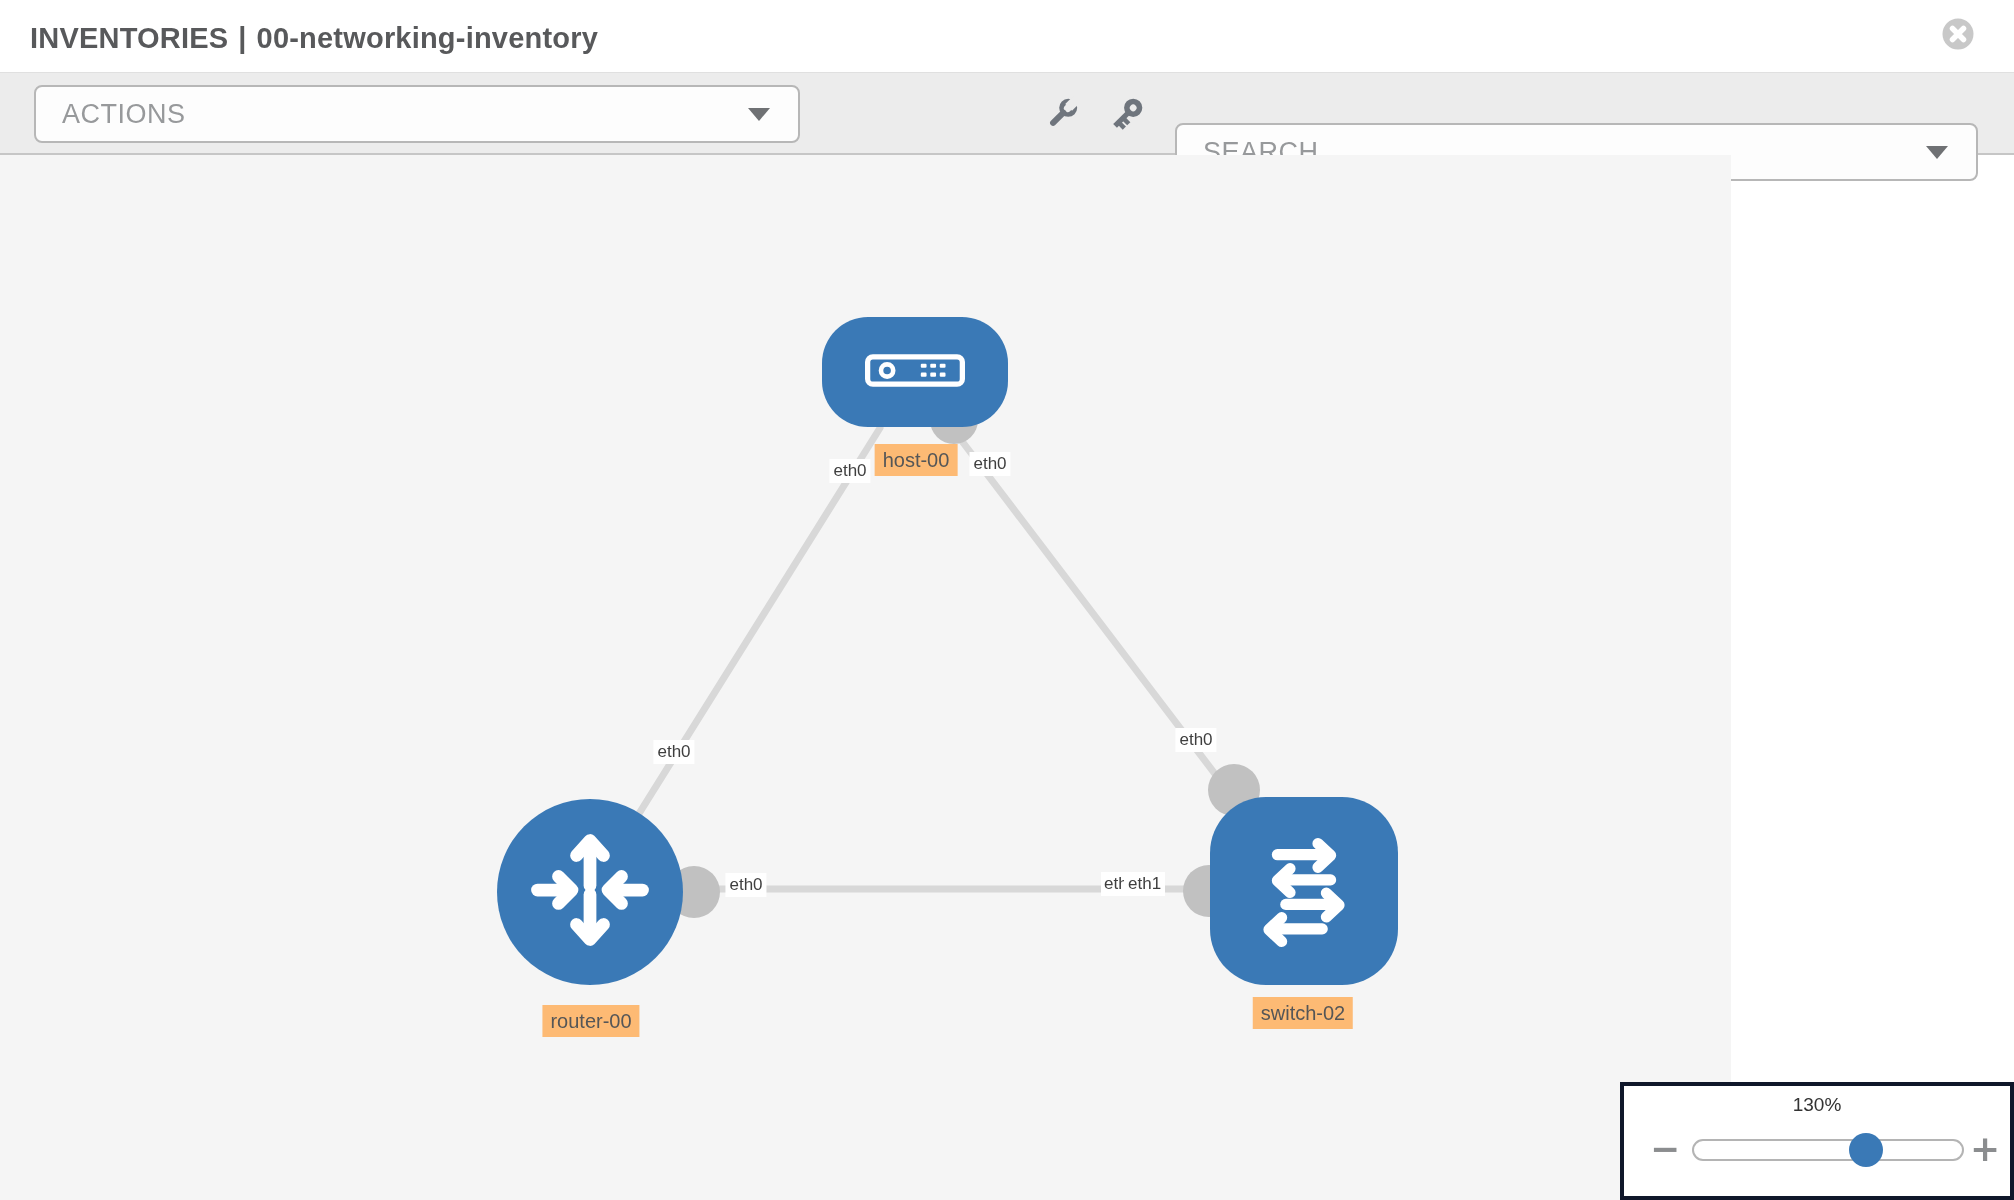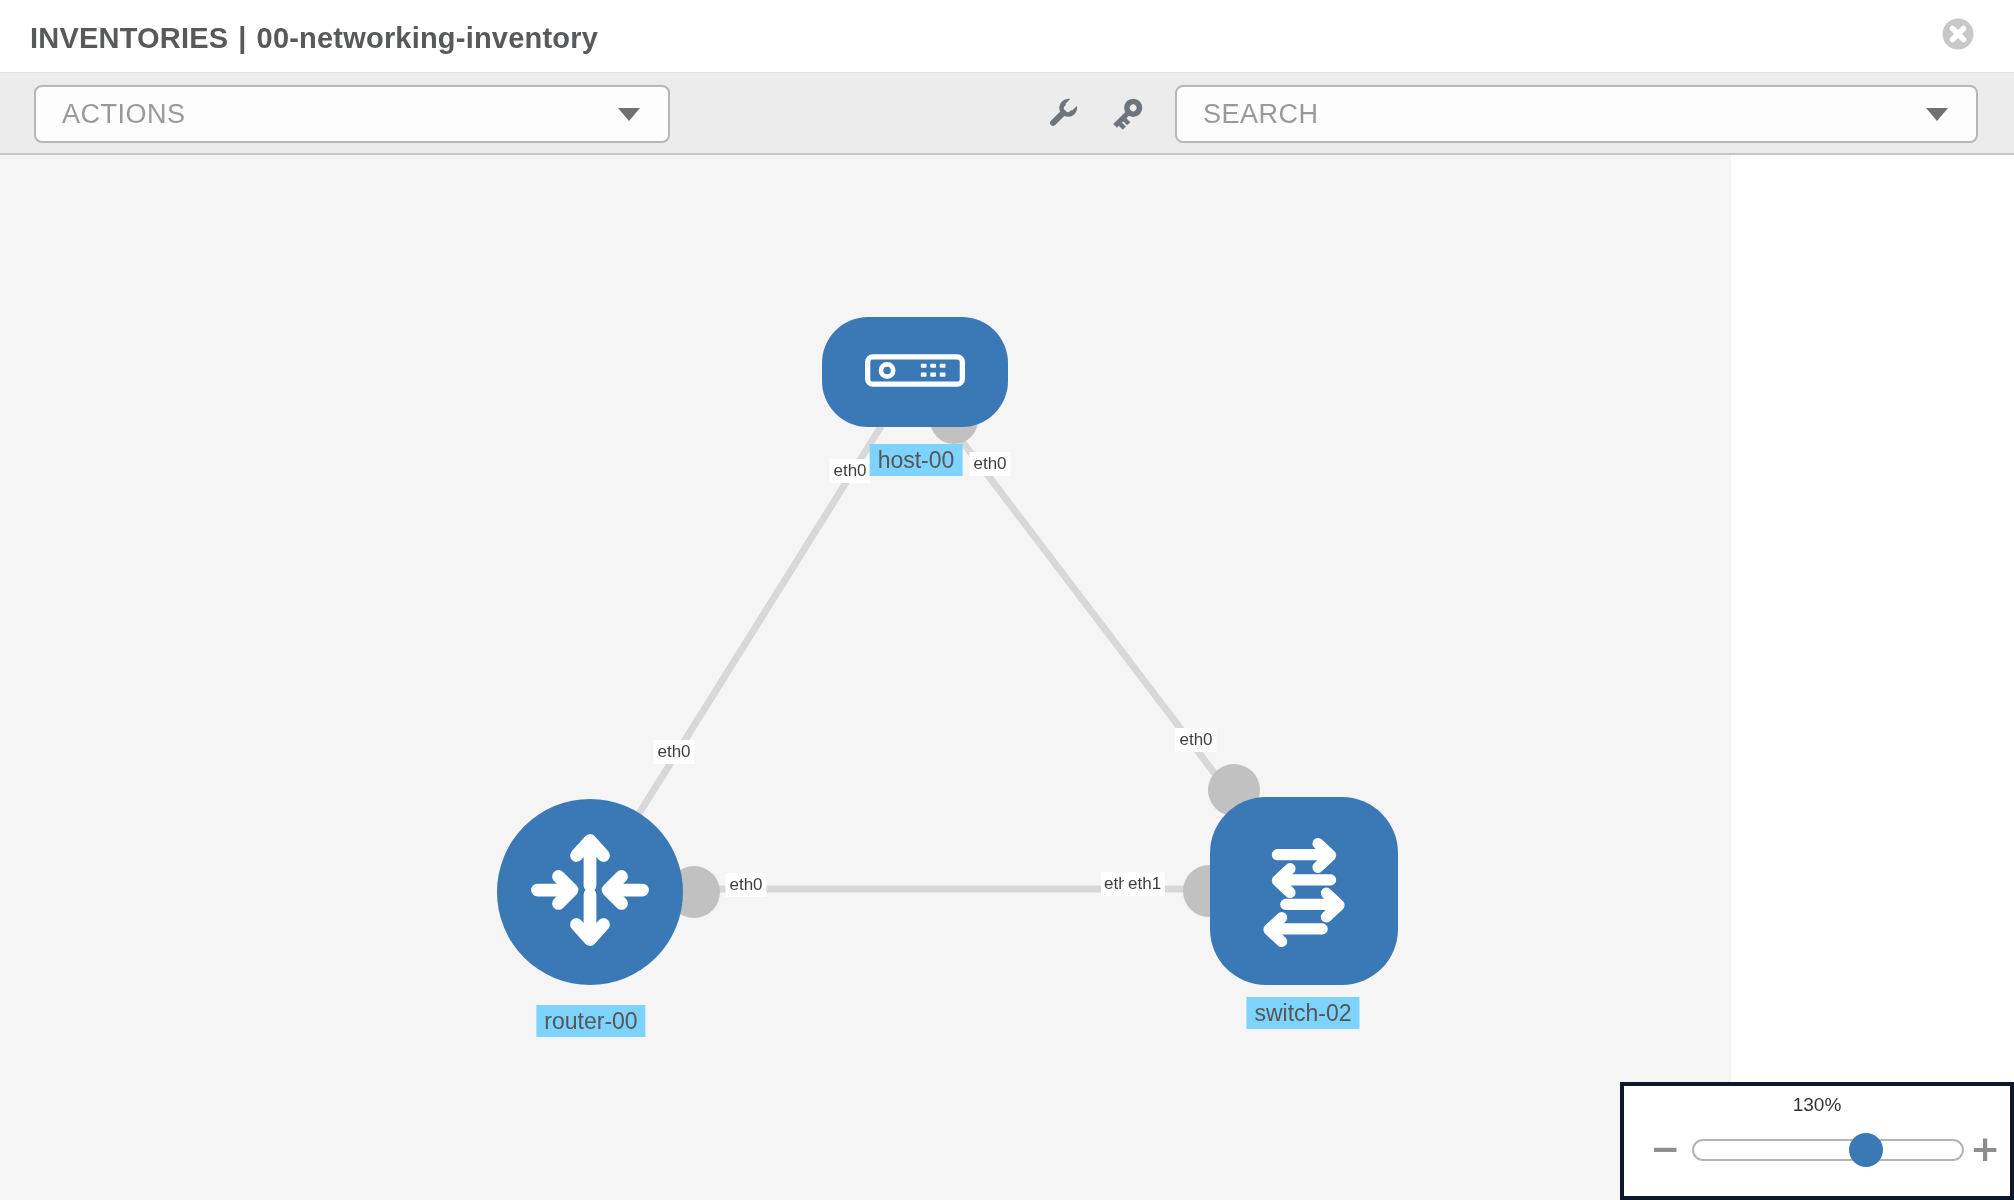--- a/index.html
+++ b/index.html
@@ -15,22 +15,22 @@
     letter-spacing: 0.2px; white-space: nowrap; }
   .header-title .sep { margin: 0 10px; font-weight: 700; color: #58595b; }
   .close-btn { position: absolute; left: 1941px; top: 17px; width: 34px; height: 34px;
     cursor: pointer; border: none; background: transparent; padding: 0; }
 
   
   .toolbar { position: absolute; left: 0; top: 72px; width: 2014px; height: 83px;
     background: #ececec; border-top: 1px solid #e0e0e0; border-bottom: 2px solid #c6c6c6; }
   .combo { position: absolute; top: 12px; height: 58px; background: #fdfdfd;
     border: 2px solid #b7b7b7; border-radius: 8px; cursor: pointer; }
-  .combo-actions { left: 34px; width: 636px; }
-  .combo-search  { left: 1175px; width: 803px; }
+  .combo-actions { left: 34px; width: 766px; }
+  .combo-search  { left: 1175px; width: 803px; margin-top: 38px; }
   .combo-label { position: absolute; left: 26px; top: 0; line-height: 55px;
     font-size: 27px; color: #97999b; letter-spacing: 0.5px; }
   .caret { position: absolute; right: 28px; top: 21px; width: 0; height: 0;
     border-left: 11px solid transparent; border-right: 11px solid transparent;
     border-top: 13px solid #6f7174; }
   .tool-icon-btn { position: absolute; top: 20px; width: 44px; height: 44px;
     background: transparent; border: none; padding: 0; cursor: pointer; }
   .tool-icon-btn.wrench { left: 1040px; }
   .tool-icon-btn.key    { left: 1105px; }
 
@@ -41,22 +41,22 @@
 
   .node { position: absolute; z-index: 2; background: #3a79b6;
     display: flex; align-items: center; justify-content: center; cursor: pointer; }
   .node-host   { left: 822px; top: 162px; width: 186px; height: 110px; border-radius: 46px; }
   .node-router { left: 497px; top: 644px; width: 186px; height: 186px; border-radius: 50%; }
   .node-switch { left: 1210px; top: 642px; width: 188px; height: 188px; border-radius: 56px; }
 
   .chip { position: absolute; z-index: 3; background: #ffffff; color: #3f3f3f;
     font-size: 17px; line-height: 24px; padding: 0 4px; white-space: nowrap;
     transform: translate(-50%, -50%); }
-  .node-label { position: absolute; z-index: 4; background: #7dd3fc; color: #555657;
-    font-size: 23px; line-height: 32px; padding: 0 8px; white-space: nowrap;
+  .node-label { position: absolute; z-index: 4; background: #fdba74; color: #555657;
+    font-size: 20px; line-height: 32px; padding: 0 8px; white-space: nowrap;
     transform: translate(-50%, -50%); }
   .chip-clip { transform: none; overflow: hidden; width: 26px; padding: 0 0 0 3px; }
   .chip-front { transform: none; text-align: center; }
 
   
   .zoom-panel { position: absolute; left: 1620px; top: 1082px; width: 394px; height: 118px;
     background: #ffffff; border: 4px solid #0f172a; z-index: 5; }
   .zoom-value { position: absolute; left: 0; top: 8px; width: 100%; text-align: center;
     font-size: 19px; color: #333; }
   .zoom-row { position: absolute; left: 0; top: 38px; width: 100%; height: 50px; }

